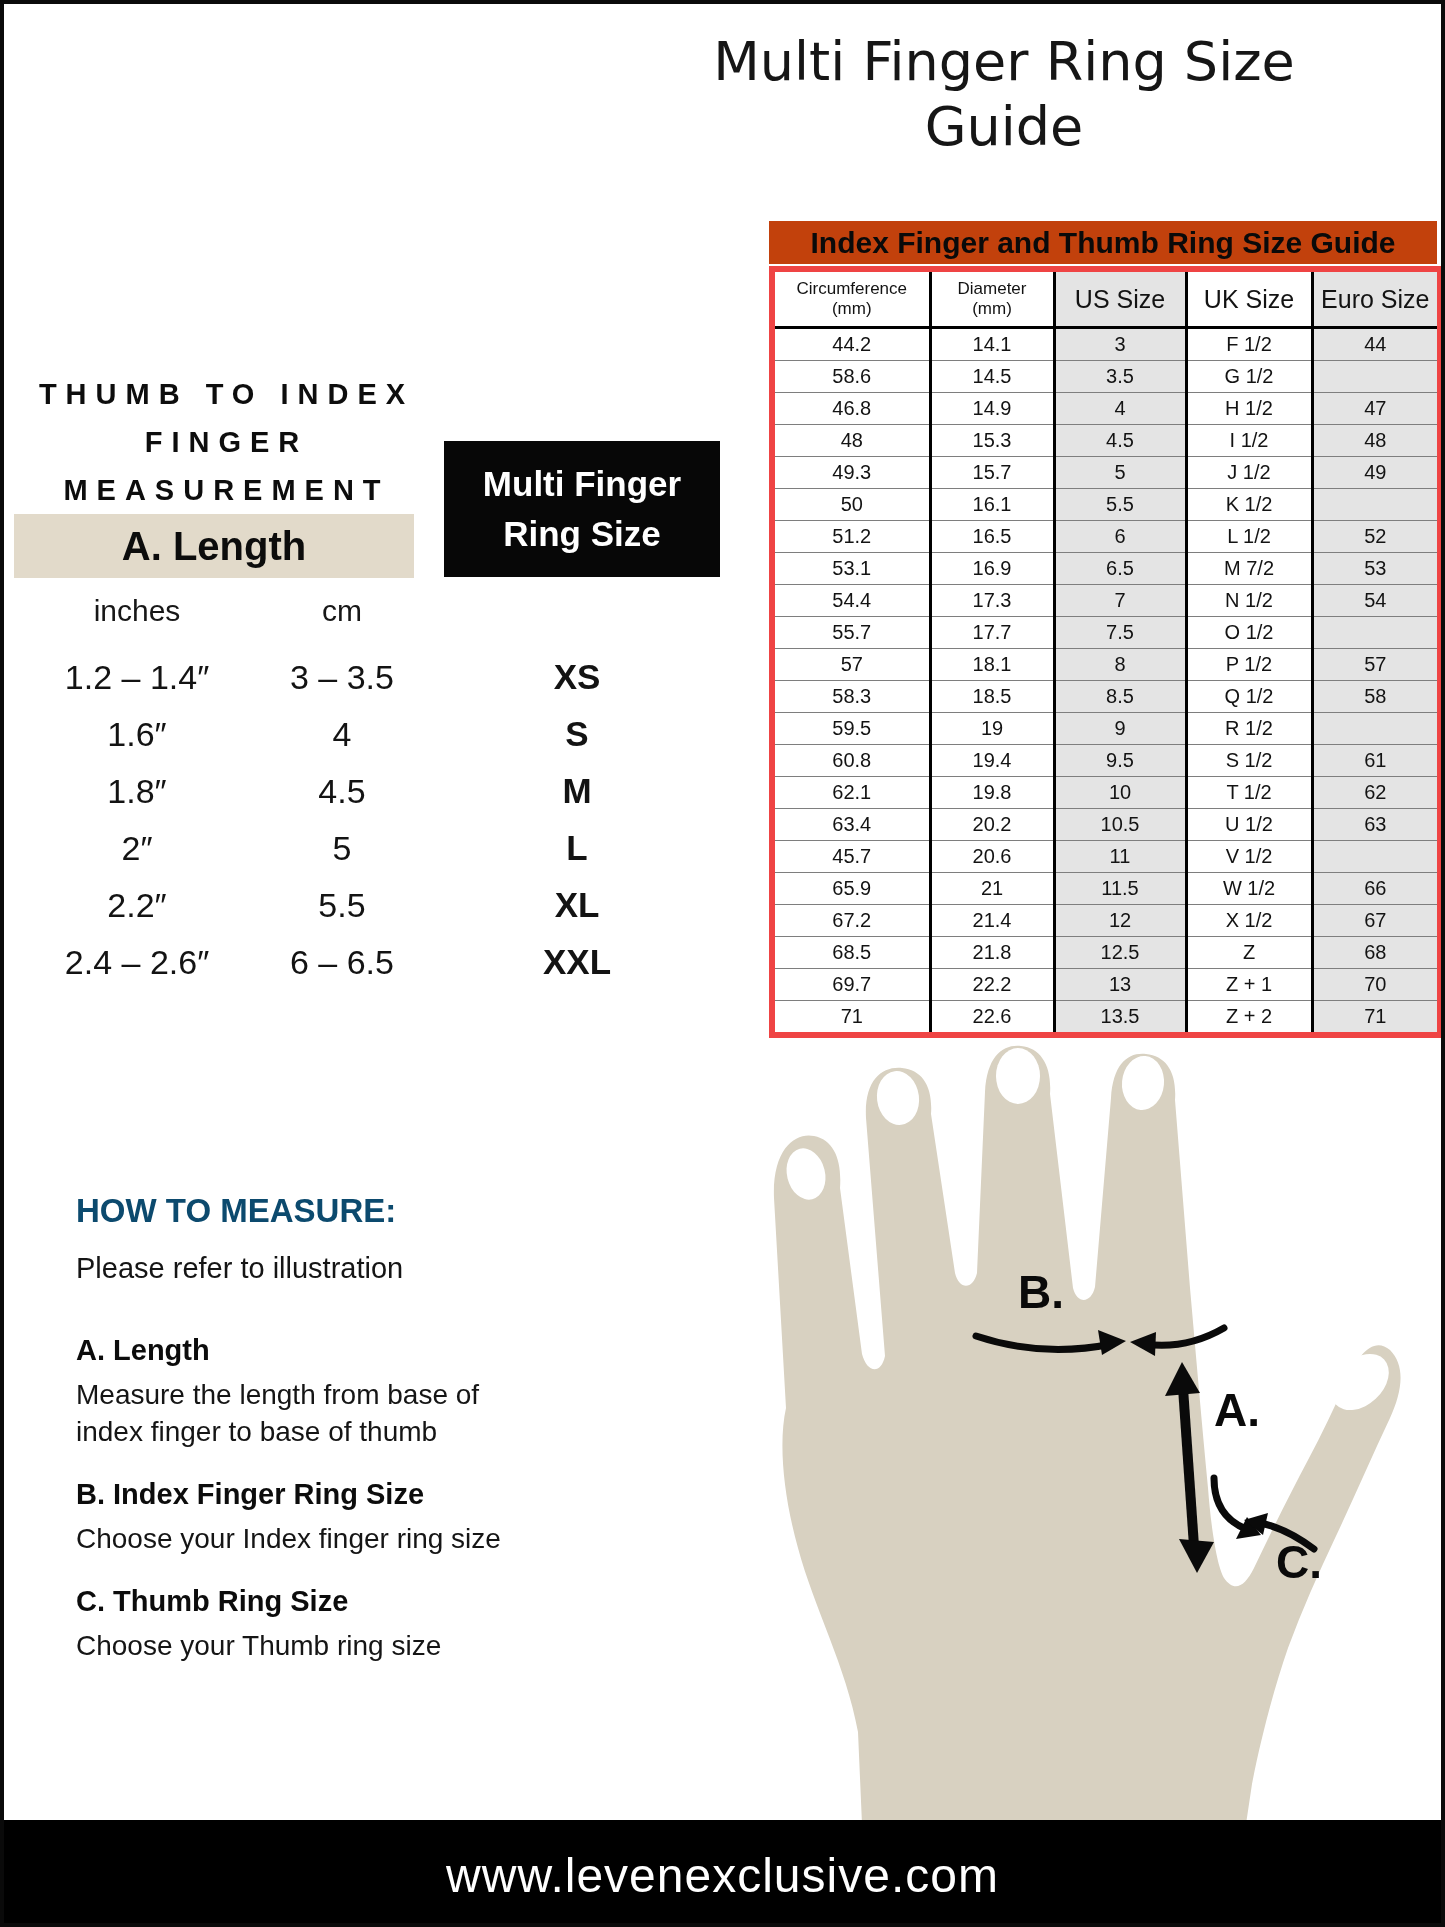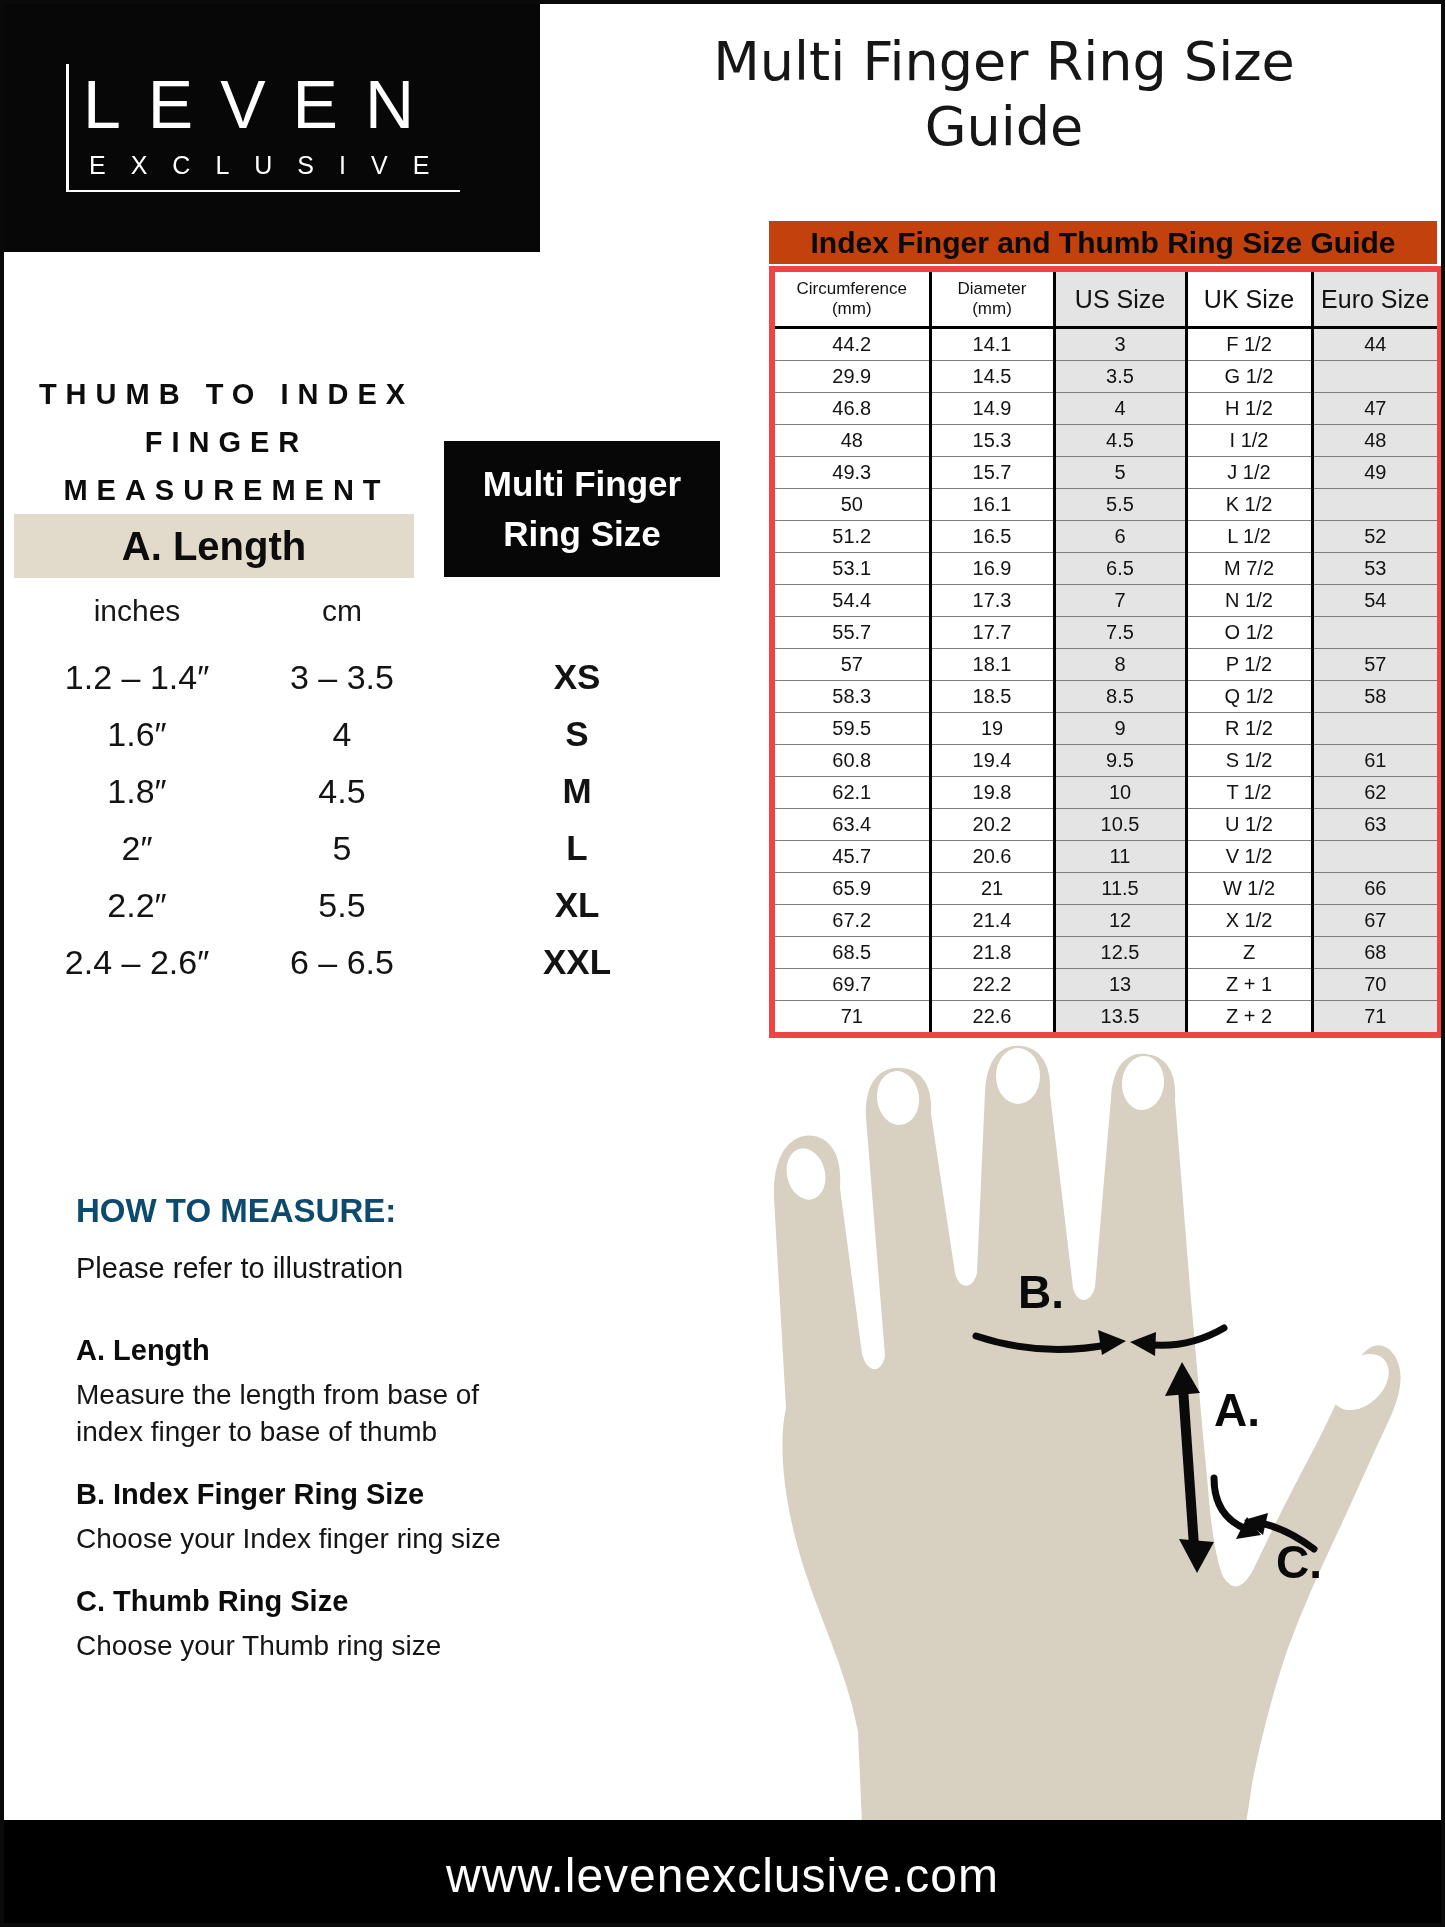--- a/index.html
+++ b/index.html
@@ -70,26 +70,20 @@
   .footer{
     position:absolute;left:-4px;top:1816px;width:1445px;height:111px;background:#000;
     color:#fff;font-size:48px;line-height:111px;text-align:center;letter-spacing:1px;
   }
 </style>
 </head>
 <body>
 
 <div class="page">
 
-  <div class="logo-box">
-    <div class="logo-inner">
-      <div class="logo-leven">LEVEN</div>
-      <div class="logo-exclusive">EXCLUSIVE</div>
-    </div>
-  </div>
 
   <div class="main-title">Multi Finger Ring Size
 Guide</div>
 
   <div class="thumb-heading">THUMB TO INDEX
 FINGER
 MEASUREMENT</div>
   <div class="length-bar">A. Length</div>
   <div class="ring-size-box">Multi Finger
 Ring Size</div>
@@ -170,21 +164,21 @@
     </thead>
     <tbody>
         <tr>
           <td class="col0">44.2</td>
           <td class="col1">14.1</td>
           <td class="col2">3</td>
           <td class="col3">F 1/2</td>
           <td class="col4">44</td>
         </tr>
         <tr>
-          <td class="col0">29.9</td>
+          <td class="col0">58.6</td>
           <td class="col1">14.5</td>
           <td class="col2">3.5</td>
           <td class="col3">G 1/2</td>
           <td class="col4"></td>
         </tr>
         <tr>
           <td class="col0">46.8</td>
           <td class="col1">14.9</td>
           <td class="col2">4</td>
           <td class="col3">H 1/2</td>

